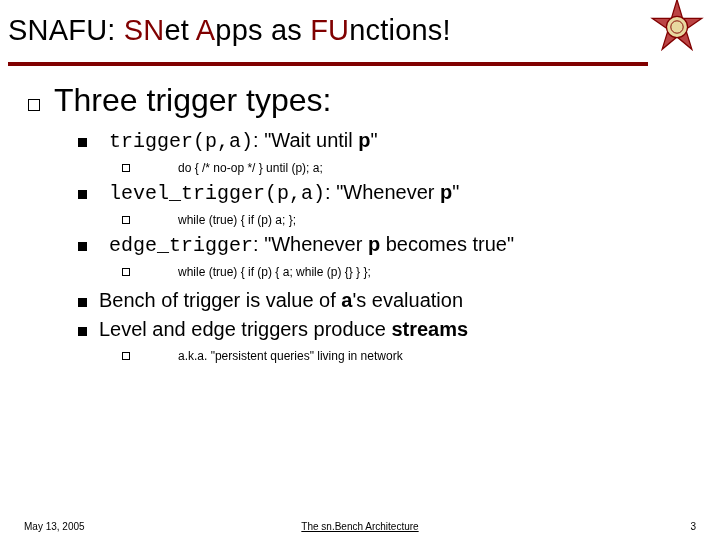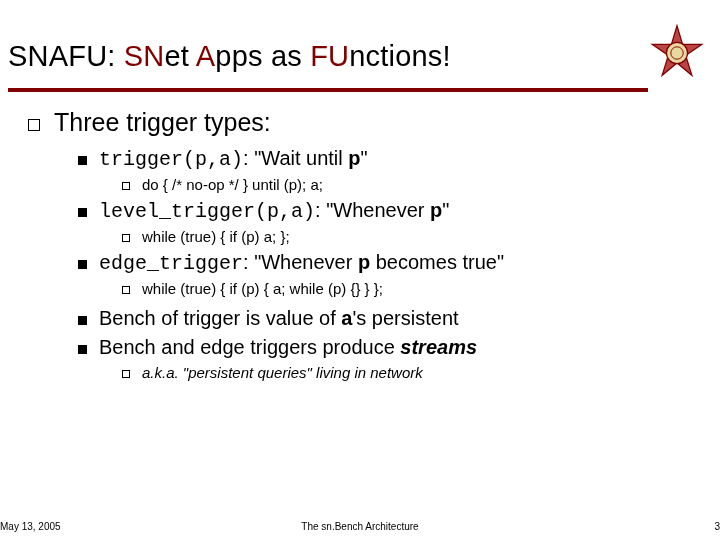--- a/index.html
+++ b/index.html
@@ -6,21 +6,21 @@
   html, body { width: 720px; height: 540px; overflow: hidden; }
   body {
     font-family: Verdana, Geneva, sans-serif;
     background: #ffffff;
     position: relative;
     color: #000;
   }
   .title-row {
     display: flex;
     align-items: center;
-    padding: 28px 12px 4px 8px;
+    padding: 2px 12px 4px 8px;
     border-radius: 30px;
   }
   .title-text {
     font-size: 29px;
     font-family: Verdana, sans-serif;
     flex: 1;
     letter-spacing: 0.2px;
   }
   .title-text .hl { color: #800000; }
   .logo {
@@ -32,21 +32,21 @@
     height: 4px;
     background: #800000;
     margin: 0 72px 16px 8px;
   }
   .content {
     padding: 0 20px 0 28px;
   }
   .lvl1 {
     display: flex;
     align-items: baseline;
-    font-size: 25px;
+    font-size: 32px;
     margin-bottom: 10px;
   }
   .bullet-open {
     width: 12px; height: 12px;
     border: 1.5px solid #000;
     margin-right: 14px;
     margin-top: 10px;
     flex-shrink: 0;
   }
   .lvl2-group { padding-left: 50px; }
@@ -61,45 +61,46 @@
     width: 9px; height: 9px;
     background: #000;
     margin-right: 12px;
     margin-top: 9px;
     flex-shrink: 0;
   }
   .lvl3-group { padding-left: 44px; }
   .lvl3 {
     display: flex;
     align-items: baseline;
-    font-size: 15px;
+    font-size: 12px;
     margin-bottom: 6px;
     margin-top: 2px;
+    gap: 36px;
   }
   .bullet-open-sm {
     width: 8px; height: 8px;
     border: 1.2px solid #000;
     margin-right: 12px;
     margin-top: 7px;
     flex-shrink: 0;
   }
-  .code { font-family: "Courier New", monospace; }
+  .code { font-family: "Courier New", monospace; margin-left: 10px; }
   .b { font-weight: bold; }
-  .i { font-style: italic; }
+  .i { }
 
   .footer {
     position: absolute;
     bottom: 8px;
     left: 0; right: 0;
     display: flex;
     justify-content: space-between;
     font-size: 10px;
-    padding: 0 0;
+    padding: 0 24px;
   }
-  .footer-c { position: absolute; left: 0; right: 0; text-align: center; }
+  .footer-c { position: absolute; left: 0; right: 0; text-align: center; text-decoration: underline; }
   .footer-l, .footer-r { position: relative; z-index: 2; }
 
   
   .logo svg { width: 100%; height: 100%; }
 </style>
 </head>
 <body>
 
 <div class="title-row">
   <div class="title-text">
@@ -161,28 +162,28 @@
     <div class="lvl3-group">
       <div class="lvl3">
         <div class="bullet-open-sm"></div>
         <div>while (true) { if (p) { a; while (p) {} } };</div>
       </div>
     </div>
 
     <div class="lvl2" style="margin-top:10px">
       <div class="bullet-filled"></div>
       <div>
-        <span>Bench of trigger is value of </span><span class="b">a</span><span>'s persistent</span>
+        <span>Bench of trigger is value of </span><span class="b">a</span><span>'s evaluation</span>
       </div>
     </div>
 
     <div class="lvl2">
       <div class="bullet-filled"></div>
       <div>
-        <span>Bench and edge triggers produce </span><span class="b i">streams</span><span></span>
+        <span>Level and edge triggers produce </span><span class="b i">streams</span><span></span>
       </div>
     </div>
     <div class="lvl3-group">
       <div class="lvl3">
         <div class="bullet-open-sm"></div>
         <div class="i">a.k.a. "persistent queries" living in network</div>
       </div>
     </div>
 
   </div>

